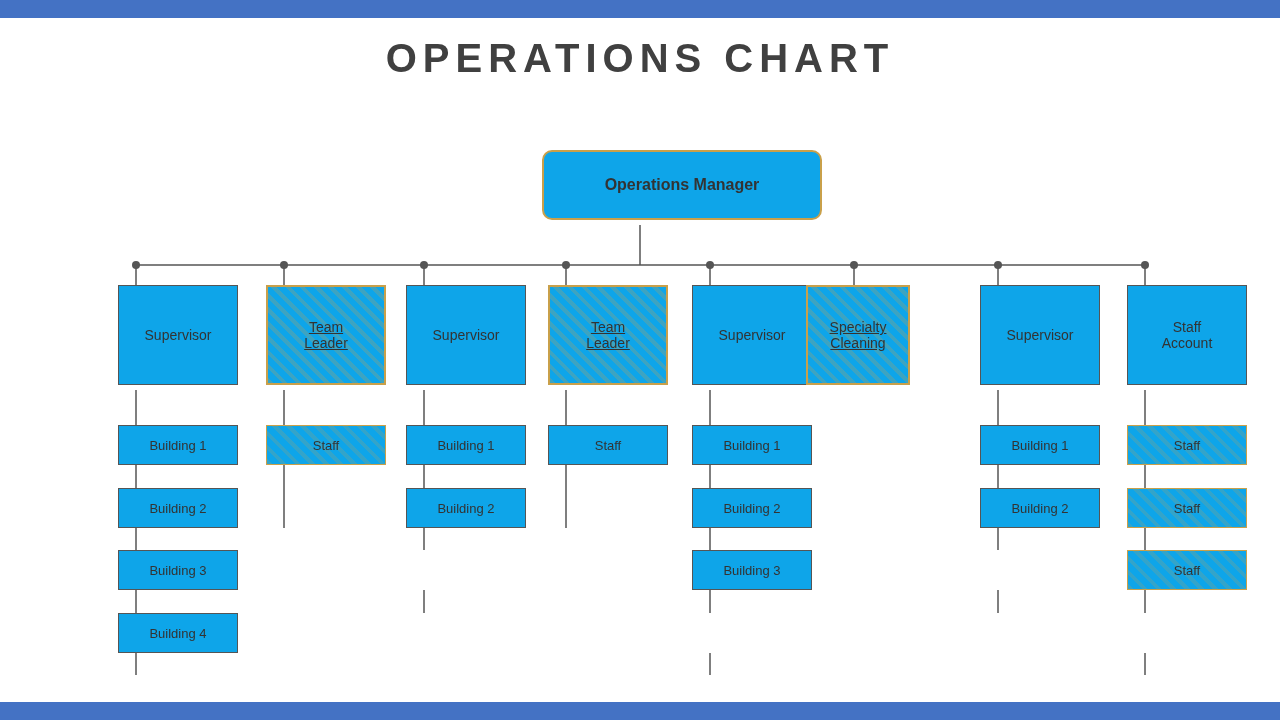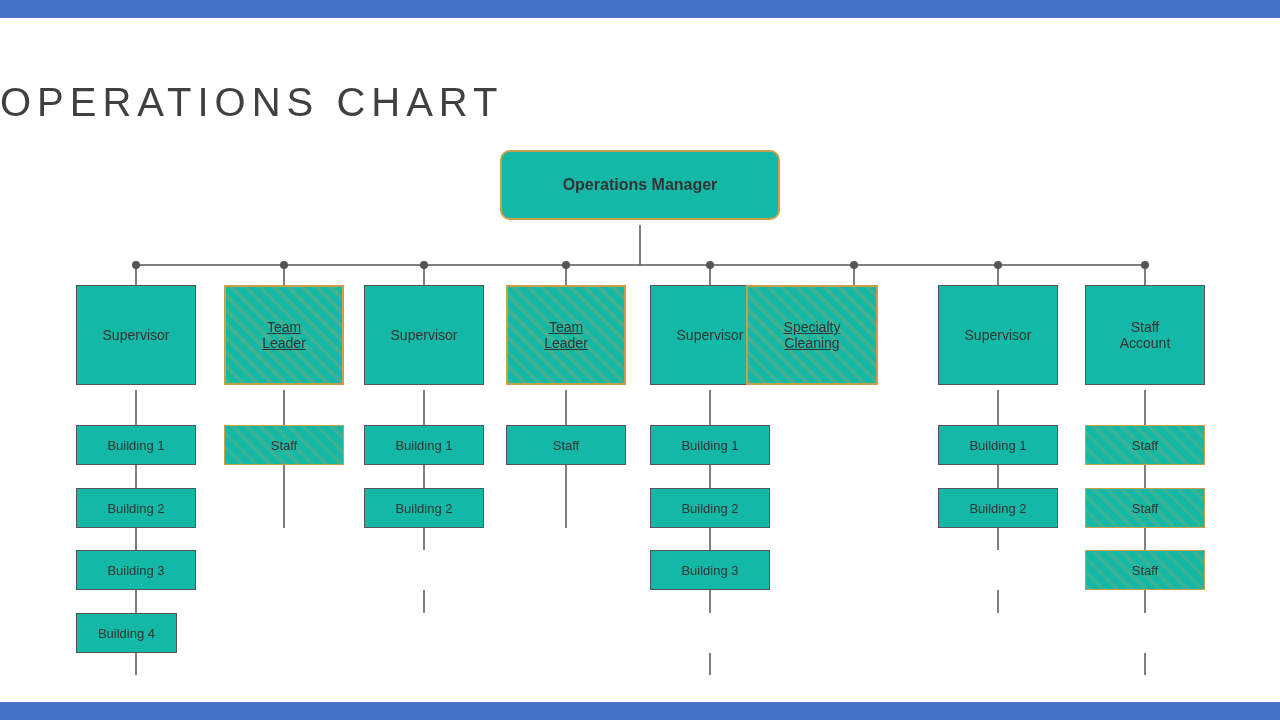--- a/index.html
+++ b/index.html
@@ -17,45 +17,46 @@
       height: 18px;
       background: #4472C4;
     }
     .bottom-bar {
       position: absolute;
       bottom: 0; left: 0; right: 0;
       height: 18px;
       background: #4472C4;
     }
     .title {
+      text-align: center;
       font-size: 40px;
-      font-weight: 400;
+      font-weight: 700;
       letter-spacing: 6px;
       color: #404040;
       padding-top: 36px;
       padding-bottom: 10px;
-      margin-top: 44px;
     }
     .chart-area {
       position: absolute;
       top: 120px;
       left: 0; right: 0;
       bottom: 18px;
     }
     
     .box {
       position: absolute;
       display: flex;
       align-items: center;
       justify-content: center;
       text-align: center;
       font-size: 14px;
       color: #333;
-      background: #14b8a6;
+      background: #0ea5e9;
       border: 1.5px solid #555;
+      margin-left: 42px;
     }
     .box-rounded {
       border-radius: 10px;
       border: 2px solid #C9A04A;
       font-weight: bold;
       font-size: 16px;
     }
     .box-hatched {
       background-image: repeating-linear-gradient(
         45deg,
@@ -186,21 +187,21 @@
 
   <div class="box box-hatched" style="left:506px; top:165px; width:120px; height:100px;">
     <span style="white-space:pre;">Team
 Leader</span>
   </div>
 
   <div class="box" style="left:650px; top:165px; width:120px; height:100px;">
     <span>Supervisor</span>
   </div>
 
-  <div class="box box-hatched" style="left:746px; top:165px; width:132px; height:100px;">
+  <div class="box box-hatched" style="left:764px; top:165px; width:104px; height:100px;">
     <span style="white-space:pre;">Specialty
 Cleaning</span>
   </div>
 
   <div class="box" style="left:938px; top:165px; width:120px; height:100px;">
     <span>Supervisor</span>
   </div>
 
   <div class="box" style="left:1085px; top:165px; width:120px; height:100px;">
     <span style="white-space:pre;">Staff
@@ -260,18 +261,18 @@
   </div>
 
   <div class="box" style="left:650px; top:430px; width:120px; height:40px; font-size:13px;">
     <span>Building 3</span>
   </div>
 
   <div class="box box-hatched-light" style="left:1085px; top:430px; width:120px; height:40px; font-size:13px;">
     <span>Staff</span>
   </div>
 
-  <div class="box" style="left:76px; top:493px; width:101px; height:40px; font-size:13px;">
+  <div class="box" style="left:76px; top:493px; width:120px; height:40px; font-size:13px;">
     <span>Building 4</span>
   </div>
 </div>
 
 <div class="bottom-bar"></div>
 
 </body></html>

